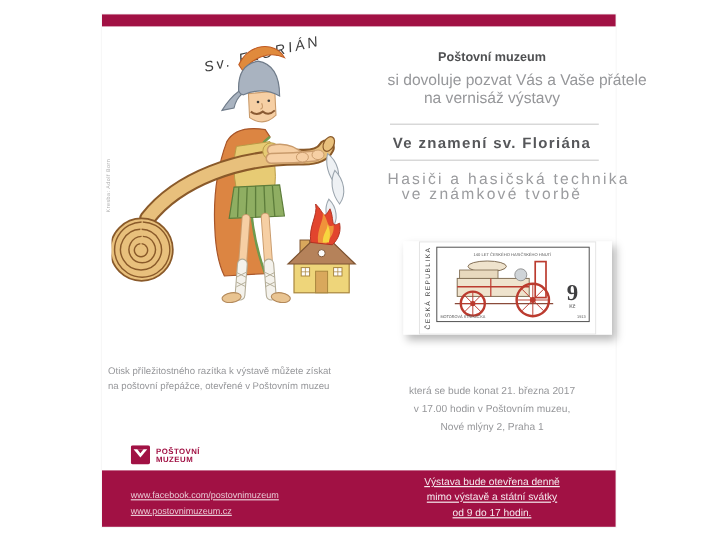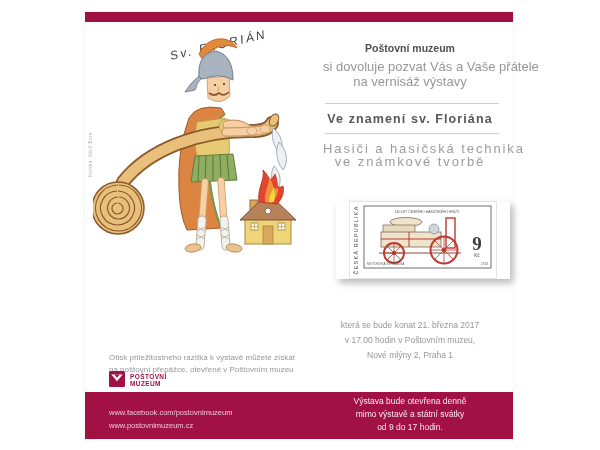--- a/index.html
+++ b/index.html
@@ -20,32 +20,32 @@
   .subt{font-size:13px;color:#9b9c9f;letter-spacing:1.9px;}
   .sub1{top:112px;} .sub2{top:125px;}
   .stampbox{left:13px;top:172px;width:148px;height:78px;background:#fff;
     box-shadow:3px 4px 7px rgba(0,0,0,0.28);}
   .ev{font-size:8.5px;color:#96979a;}
   .ev1{top:291px;} .ev2{top:306px;} .ev3{top:321px;}
   
   .illu{left:8px;top:18px;width:230px;height:260px;}
   .credit{left:10px;top:158px;width:60px;height:7px;font-size:4.5px;color:#b0b0b0;
     letter-spacing:0.4px;transform:rotate(-90deg);transform-origin:0 100%;white-space:nowrap;}
-  .note{left:24px;top:292px;width:215px;font-size:8px;line-height:12.3px;color:#96979a;margin-top:48px;}
+  .note{left:5px;top:292px;width:215px;font-size:8px;line-height:12.3px;color:#96979a;}
   .note div{white-space:nowrap;}
   .logo-ic{left:24px;top:359px;width:16px;height:16px;}
   .logo-tx{left:45px;top:361px;font-size:6.5px;line-height:7.2px;font-weight:bold;
     color:#a11144;letter-spacing:0.4px;}
   
   .band{left:0;top:380px;width:428px;height:47px;background:#a11144;}
   .band .urls{position:absolute;left:24px;top:15px;font-size:7.5px;line-height:12.5px;
     color:#e9c9d4;}
   .band .hours{position:absolute;left:238px;top:3px;width:174px;text-align:center;
     font-size:8.5px;line-height:13px;color:#f6eaef;}
-  .band .hours div,.band .urls div{white-space:nowrap;}
+  .band .hours div,.band .urls div{white-space:nowrap;text-decoration:underline;}
 </style>
 </head>
 <body>
 
 <div class="card">
   <div class="abs topbar"></div>
 
   <svg class="abs illu" viewBox="0 0 230 260">
     <text x="78" y="30" transform="rotate(-13 78 30)" font-size="12" font-style="italic" letter-spacing="2.5" fill="#3d3d3d">Sv. FLORIÁN</text>
 

